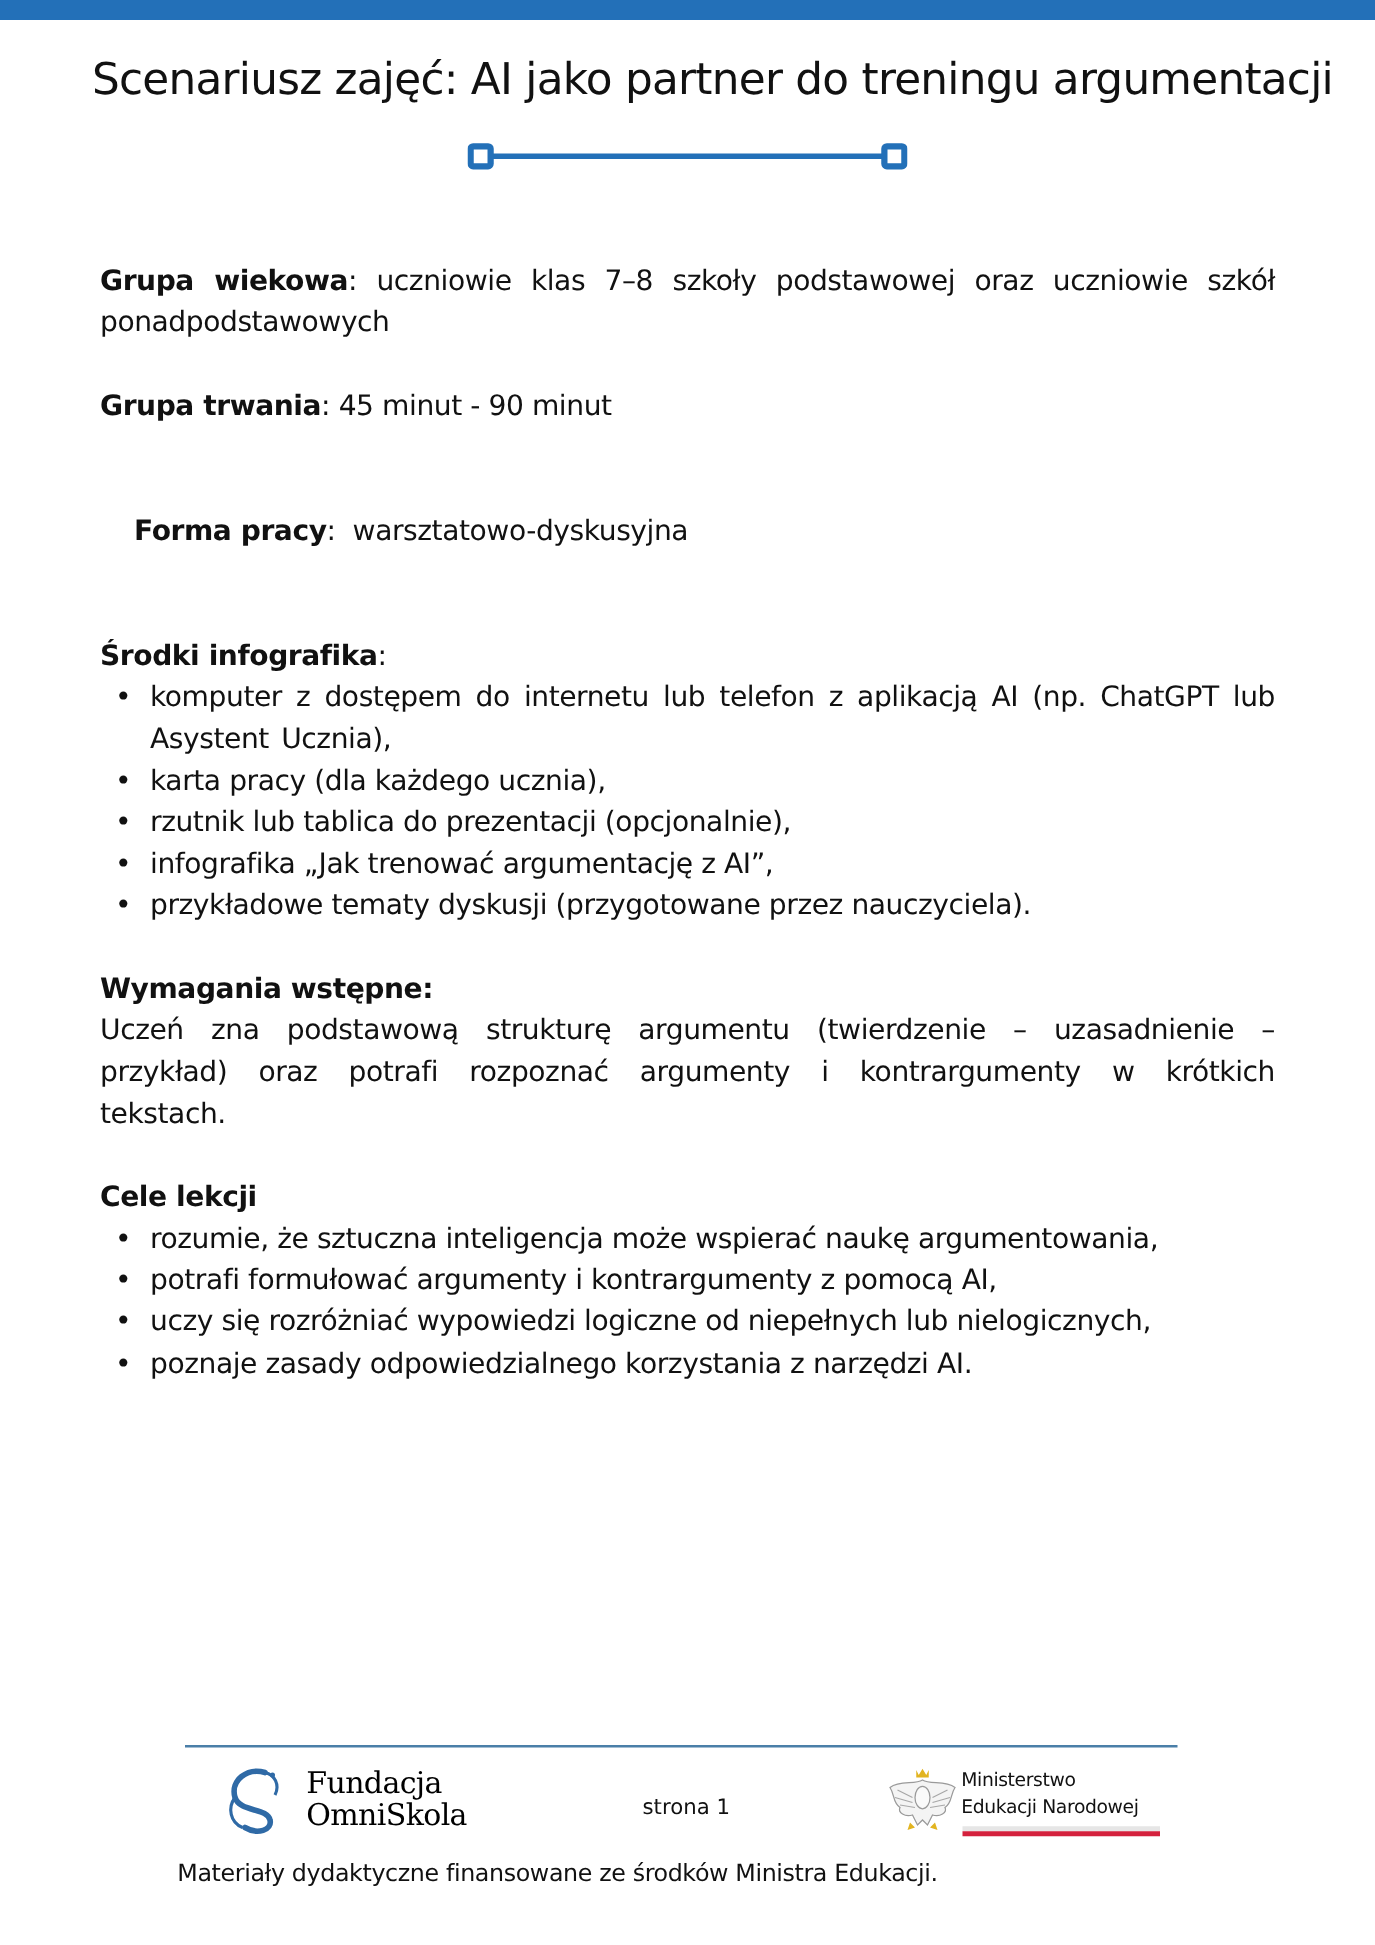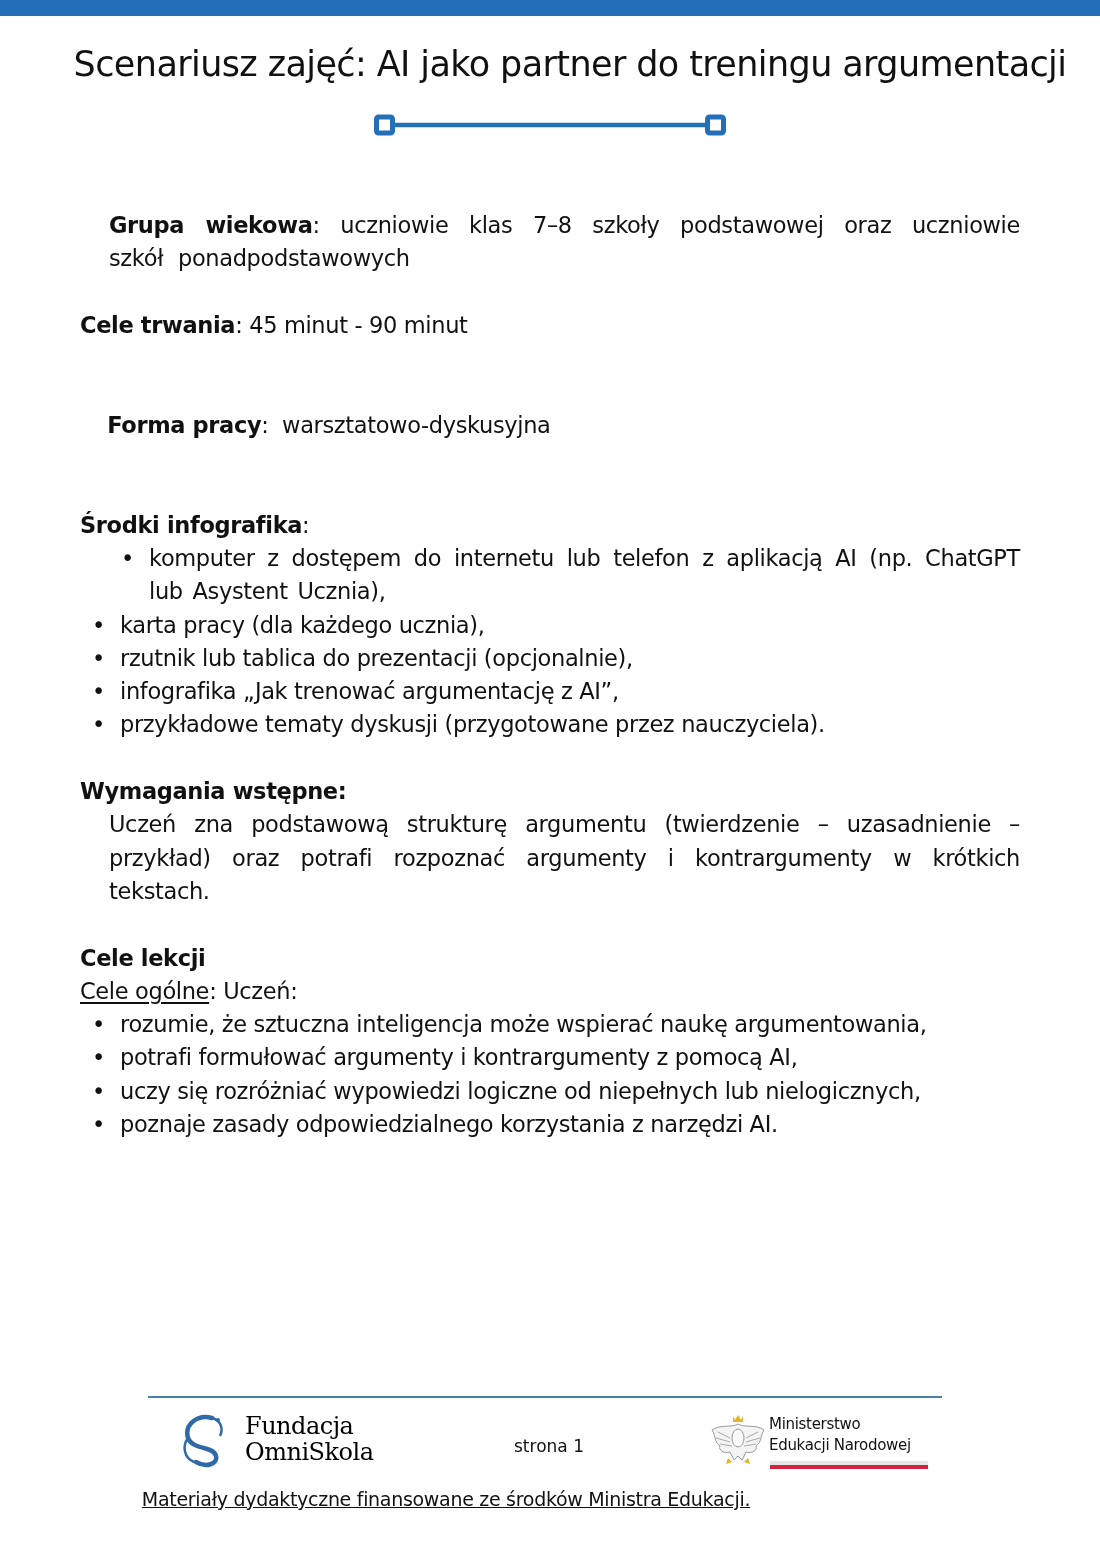--- a/index.html
+++ b/index.html
@@ -13,42 +13,42 @@
       padding-left: 40px; box-sizing: border-box;
       font-family: "DejaVu Sans", sans-serif; font-size: 35px; font-weight: normal; letter-spacing: -0.6px;
       color: #111;
     }
     .divider { position: absolute; left: 374px; top: 114px; width: 352px; height: 22px; }
     .content {
       position: absolute; left: 80px; top: 209px; width: 940px;
       font-size: 22.5px; line-height: 33.3px; letter-spacing: -0.35px;
     }
     .para { margin: 0; }
-    .justify { text-align: justify; text-align-last: auto; margin-left: 29px; }
+    .justify { text-align: justify; text-align-last: auto; }
     .gap { height: 33.3px; }
     b, .bold { font-weight: bold; }
     ul { margin: 0; padding: 0; list-style: none; }
     li { position: relative; padding-left: 40px; }
     li .bullet { position: absolute; left: 12px; top: 0; }
     .u { text-decoration: underline; text-underline-offset: 3px; }
     .footer-line { position: absolute; left: 148px; top: 1396px; width: 794px; height: 2px; background: #4a7fa8; }
     .omni-logo { position: absolute; left: 178px; top: 1412px; width: 200px; height: 56px; }
     .omni-text {
       position: absolute; left: 245px; top: 1413px;
       font-family: "DejaVu Serif", serif; font-size: 24px; line-height: 26px; color: #000000; letter-spacing: -0.5px;
     }
     .page-num { position: absolute; left: 514px; top: 1436px; font-size: 17px; color: #111; }
     .men-logo { position: absolute; left: 708px; top: 1410px; width: 60px; height: 60px; }
     .men-text {
       position: absolute; left: 769px; top: 1414px; font-size: 15px; line-height: 21px; color: #111; letter-spacing: -0.3px;
     }
     .men-flag { position: absolute; left: 770px; top: 1461px; width: 158px; height: 8px; }
     .men-flag .w { height: 4px; background: #e6e6e6; }
     .men-flag .r { height: 4px; background: #d4213d; }
-    .funding { position: absolute; left: 0; top: 1488px; width: 892px; text-align: center; font-size: 19px; color: #111; letter-spacing: -0.3px; text-decoration: underline; }
+    .funding { position: absolute; left: 0; top: 1488px; width: 892px; text-align: center; font-size: 19px; color: #111; letter-spacing: -0.3px; }
   </style>
 </head>
 <body>
 
 <div class="top-bar"></div>
 
 <h1 class="title" style="margin:0;">Scenariusz zajęć: AI jako partner do treningu argumentacji</h1>
 
 <svg class="divider" viewBox="0 0 352 22">
   <line x1="10" y1="11" x2="342" y2="11" stroke="#2370b8" stroke-width="4.5"></line>
@@ -57,21 +57,21 @@
 </svg>
 
 <div class="content">
 
   <p class="para justify" style="word-spacing:8px;">
     <b>Grupa wiekowa</b><span>:</span><span> uczniowie klas 7–8 szkoły podstawowej oraz uczniowie szkół ponadpodstawowych</span>
   </p>
   <div class="gap"></div>
 
   <p class="para">
-    <b>Cele trwania</b><span>:</span><span> 45 minut - 90 minut</span>
+    <b>Grupa trwania</b><span>:</span><span> 45 minut - 90 minut</span>
   </p>
   <div class="gap"></div>
 
   <p class="para" style="white-space:pre;">
     <b>Forma pracy</b><span>:</span><span>  warsztatowo-dyskusyjna</span>
   </p>
   <div class="gap"></div>
 
   <p class="para">
     <b>Środki infografika</b><span>:</span>
@@ -86,23 +86,20 @@
   <div class="gap"></div>
 
   <p class="para">
     <b>Wymagania wstępne:</b>
   </p>
   <p class="para justify" style="word-spacing:6px;">Uczeń zna podstawową strukturę argumentu (twierdzenie – uzasadnienie – przykład) oraz potrafi rozpoznać argumenty i kontrargumenty w krótkich tekstach.</p>
   <div class="gap"></div>
 
   <p class="para">
     <b>Cele lekcji</b>
-  </p>
-  <p class="para">
-    <span class="u">Cele ogólne</span><span>: Uczeń:</span>
   </p>
   <ul>
     <li><span class="bullet">•</span><span>rozumie, że sztuczna inteligencja może wspierać naukę argumentowania,</span></li>
     <li><span class="bullet">•</span><span>potrafi formułować argumenty i kontrargumenty z pomocą AI,</span></li>
     <li><span class="bullet">•</span><span>uczy się rozróżniać wypowiedzi logiczne od niepełnych lub nielogicznych,</span></li>
     <li><span class="bullet">•</span><span>poznaje zasady odpowiedzialnego korzystania z narzędzi AI.</span></li>
   </ul>
 </div>
 
 <div class="footer-line"></div>

